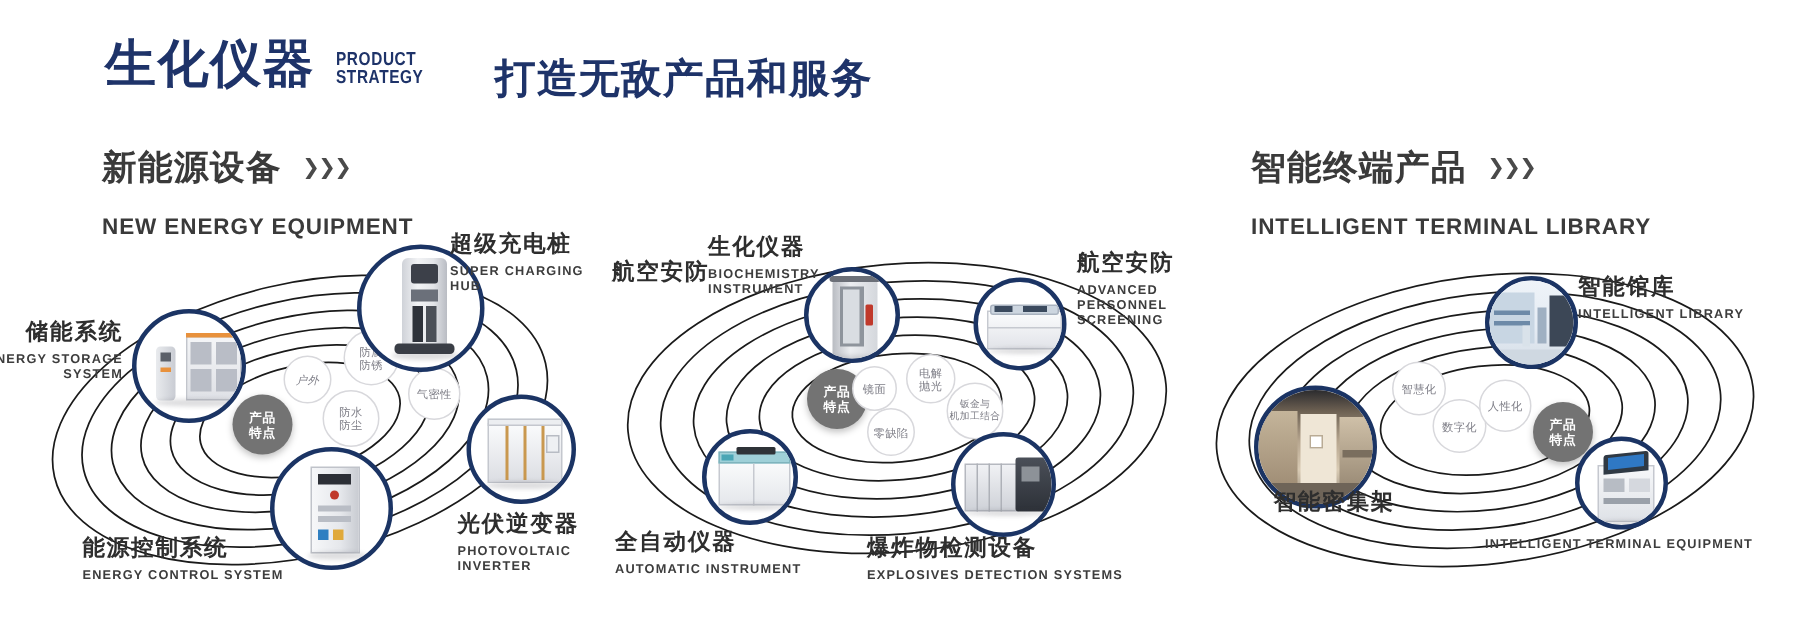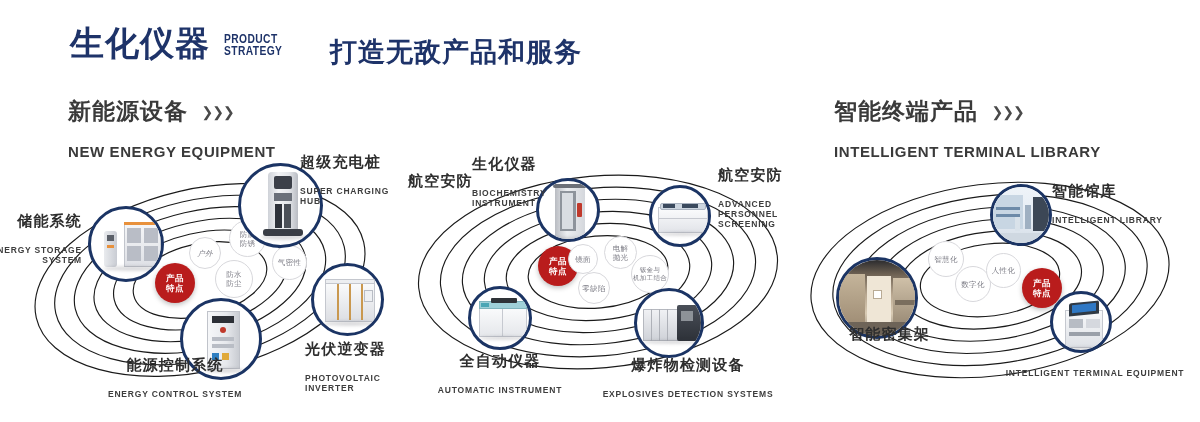--- a/index.html
+++ b/index.html
@@ -68,32 +68,32 @@
   .fbub{
     position:absolute;border-radius:50%;
     border:1px solid #d8d8dc;background:#ffffff;
     display:flex;align-items:center;justify-content:center;
     text-align:center;color:#7d7d86;
     font-size:7.5px;line-height:9px;letter-spacing:.3px;
     box-sizing:border-box;
   }
   .core{
     position:absolute;border-radius:50%;
-    background:#b91c1c;color:#ffffff;
+    background:#737373;color:#ffffff;
     display:flex;align-items:center;justify-content:center;text-align:left;
     font-size:8.5px;font-weight:bold;line-height:10px;letter-spacing:.5px;
     box-shadow:0 2px 5px rgba(0,0,0,.25);
   }
 
   
   .nlabel{position:absolute;white-space:nowrap;}
   .nlabel .cn{font-size:15px;font-weight:bold;color:#2e2e2e;letter-spacing:1.2px;display:block;}
-  .nlabel .en{font-size:8.5px;font-weight:bold;color:#3d3d3d;letter-spacing:.8px;display:block;margin-top:14px;line-height:10px;}
+  .nlabel .en{font-size:8.5px;font-weight:bold;color:#3d3d3d;letter-spacing:.8px;display:block;margin-top:3px;line-height:10px;}
   .nlabel.right{text-align:right;}
-  .nlabel.center{text-align:center;}
+  .nlabel.center{}
 
   
   .dev{position:absolute;}
   .shadow{position:absolute;border-radius:50%;background:rgba(60,60,70,.18);filter:blur(1.5px);}
 </style>
 </head>
 <body>
 
 <div class="page">
 

